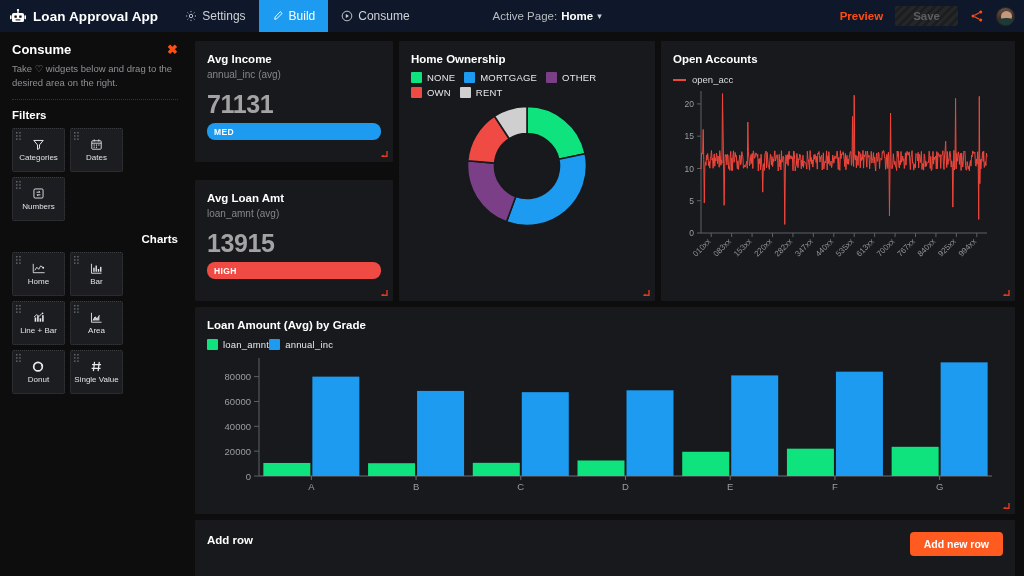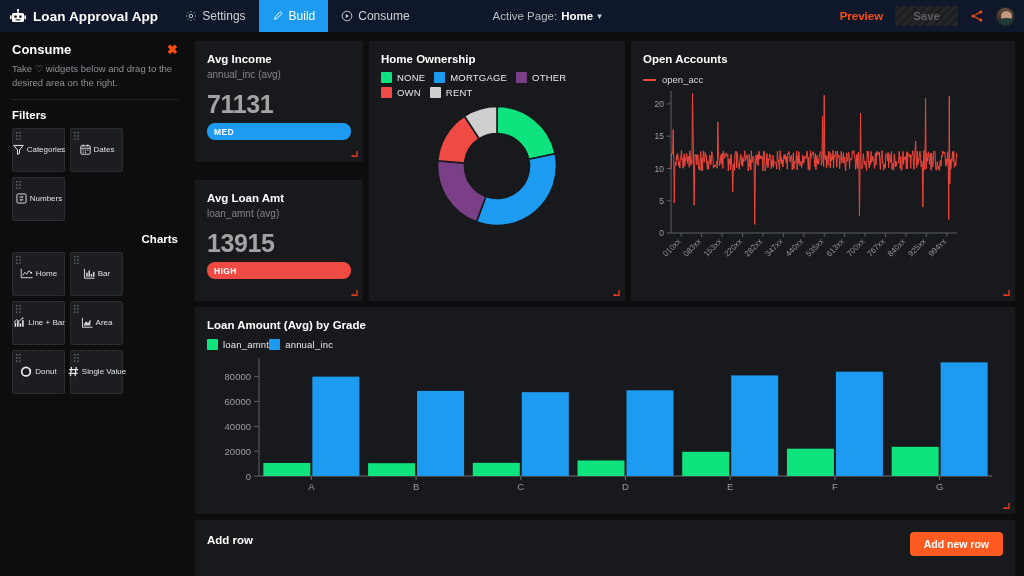--- a/index.html
+++ b/index.html
@@ -64,39 +64,39 @@
   .sb-head { display:flex; align-items:flex-start; justify-content:space-between; }
   .sb-title { color:#fff; font-size:13px; font-weight:bold; }
   .sb-close { color:#ff4d12; font-size:13px; font-weight:bold; cursor:pointer; line-height:1; margin-top:1px; }
   .sb-desc { color:#8d9195; font-size:9.5px; line-height:1.45; margin-top:5px; max-width:166px; }
   .sb-divider { border-top:1px dotted #33373a; margin:9px 0 9px; }
   .sb-section { color:#fff; font-size:11.5px; font-weight:bold; margin:0 0 7px 0; }
   .sb-section.charts { margin-top:12px;text-align:right; }
   .w-grid { display:flex; flex-wrap:wrap; gap:5px; }
   .w-card {
     width:53px; height:44px; background:#1b1d20; border:1px dotted #3a3d40;
-    border-radius:2px; position:relative; display:flex; 
+    border-radius:2px; position:relative; display:flex; flex-direction:column;
     align-items:center; justify-content:center; gap:2px; cursor:grab;
   }
   .w-card .grip {
     position:absolute; left:3px; top:3px; width:5px; height:8px; opacity:.55;
   }
   .w-card .wicon { color:#e8eaec; display:flex; align-items:center; justify-content:center; height:15px; }
   .w-card .wlabel { color:#dfe2e4; font-size:8px; text-align:center; line-height:1; white-space:nowrap; }
 
   
   .main { position:absolute; left:190px; top:32px; width:834px; height:544px; padding:9px 9px 0 5px; }
   .row1 { display:flex; gap:6px; height:260px; }
   .card { background:#17191c; position:relative; border-radius:1px; }
   .resize-handle {
     position:absolute; right:5px; bottom:4px; width:8px; height:8px;
     cursor:nwse-resize; z-index:4;
   }
 
-  .kpi-col { width:168px; display:flex; flex-direction:column; gap:18px; }
+  .kpi-col { width:198px; display:flex; flex-direction:column; gap:18px; }
   .kpi { flex:1; padding:12px 12px 0 12px; position:relative; }
   .kpi-title { color:#fff; font-size:11.5px; font-weight:bold; }
   .kpi-sub { color:#83878b; font-size:10px; margin-top:4px; }
   .kpi-value { color:#a3a3a3; font-size:25px; font-weight:bold; margin-top:10px; letter-spacing:-.4px; }
   .kpi-bar {
     position:absolute; left:12px; right:12px; bottom:22px; height:17px;
     display:flex; align-items:center; padding-left:7px;
     color:#fff; font-size:8.5px; font-weight:bold; letter-spacing:.4px;border-radius:8px;
   }
 

